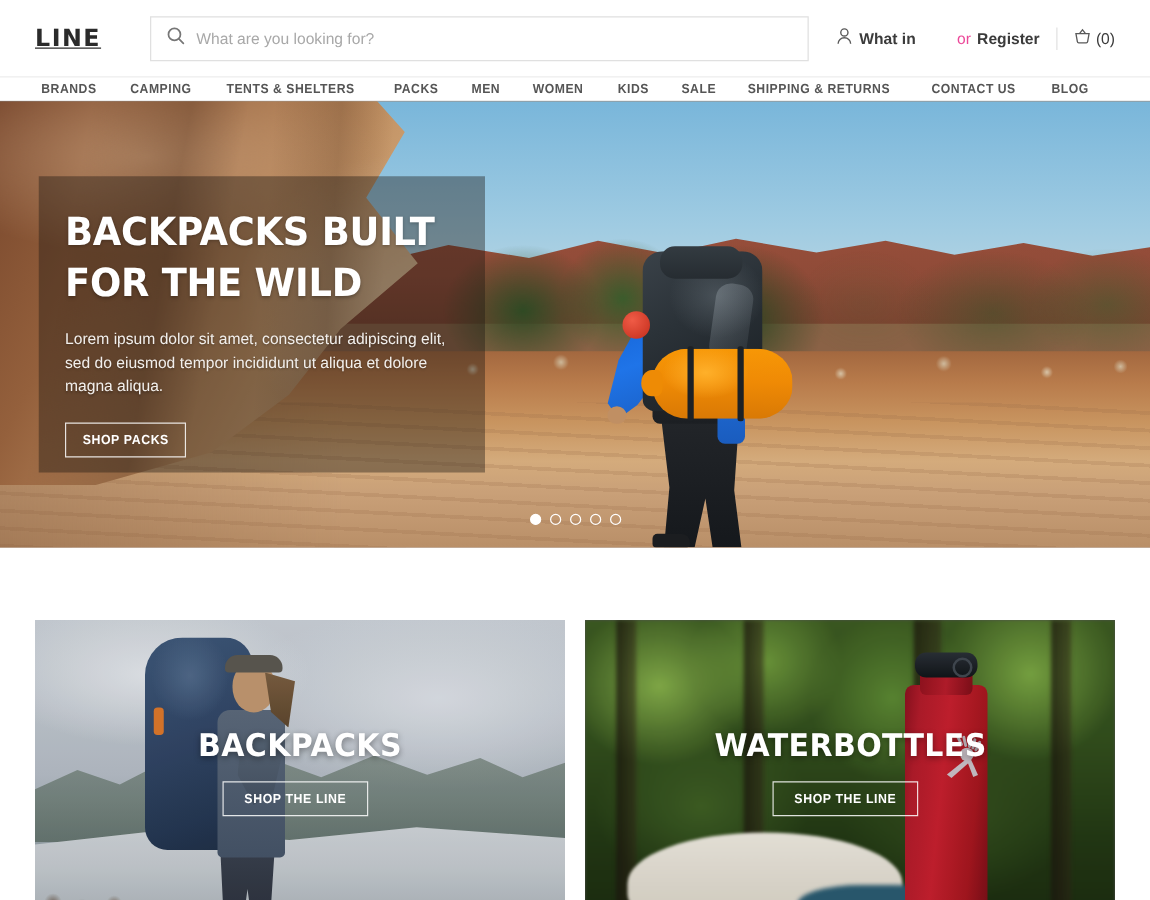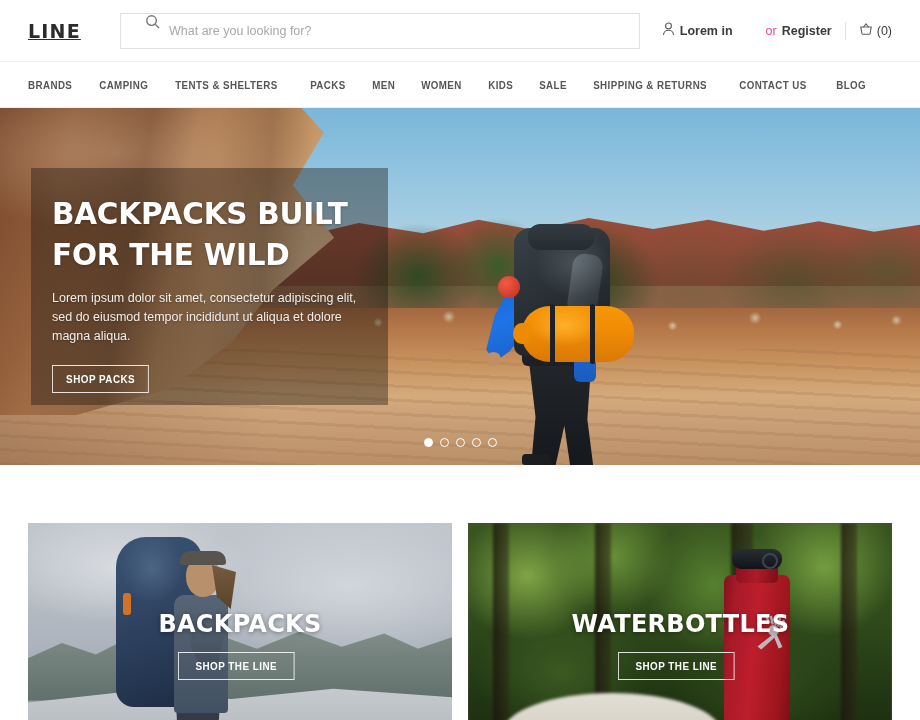--- a/index.html
+++ b/index.html
@@ -32,22 +32,22 @@
     flex: none;
   }
 
   .search-wrap {
     flex: 1;
     max-width: 596px;
     height: 36px;
     border: 1px solid #e0e0e0;
     background: #fff;
     display: flex;
-    align-items: flex-start;
-    padding: 0 24px;
+    align-items: center;
+    padding: 0 12px;
     margin-left: 0;
   }
   .search-icon { flex: none; display: block; margin-right: 9px; }
   .search-input {
     border: 0;
     outline: 0;
     flex: 1;
     height: 100%;
     font-family: "Liberation Sans", sans-serif;
     font-size: 12.5px;
@@ -67,28 +67,29 @@
   .acct { display: flex; align-items: center; gap: 5px; }
   .acct a { color: #3b3b3b; text-decoration: none; font-weight: 600; }
   .acct .muted { color: #ec4899; font-weight: 400; margin-left: 28px; }
   .divider-v {
     width: 1px; height: 18px; background: #e2e2e2; margin: 0 13px;
   }
   .cart { display: flex; align-items: center; gap: 4px; color: #3b3b3b; text-decoration: none; }
 
   
   .nav {
-    height: 47px;
+    height: 20px;
     border-top: 1px solid #ededed;
     border-bottom: 1px solid #ededed;
     display: flex;
     align-items: center;
     padding: 0 28px;
     gap: 0;
     background: #fff;
+    justify-content: center;
   }
   .nav-item {
     font-family: "Liberation Sans", sans-serif;
     font-size: 10.5px;
     font-weight: bold;
     letter-spacing: 0.45px;
     color: #555555;
     text-decoration: none;
     text-transform: uppercase;
     padding: 0 12px;
@@ -472,21 +473,21 @@
   </div>
 
   <div class="header-right">
     <span class="acct">
       <span>
         <svg width="13" height="14" viewBox="0 0 14 15" fill="none">
           <circle cx="7" cy="4.2" r="3.1" stroke="#5a5a5a" stroke-width="1.2"></circle>
           <path d="M1.6 14c0-3.1 2.4-5.2 5.4-5.2s5.4 2.1 5.4 5.2" stroke="#5a5a5a" stroke-width="1.2" fill="none"></path>
         </svg>
       </span>
-      <a href="#">Lorem in</a>
+      <a href="#">What in</a>
       <span class="muted">or</span>
       <a href="#">Register</a>
     </span>
 
     <span class="divider-v"></span>
 
     <a class="cart" href="#">
       <span>
         <svg width="14" height="14" viewBox="0 0 16 16" fill="none">
           <path d="M2 5.6h12l-1.3 7.3a1.3 1.3 0 0 1-1.3 1.1H4.6a1.3 1.3 0 0 1-1.3-1.1L2 5.6Z" stroke="#5a5a5a" stroke-width="1.2" fill="none"></path>

